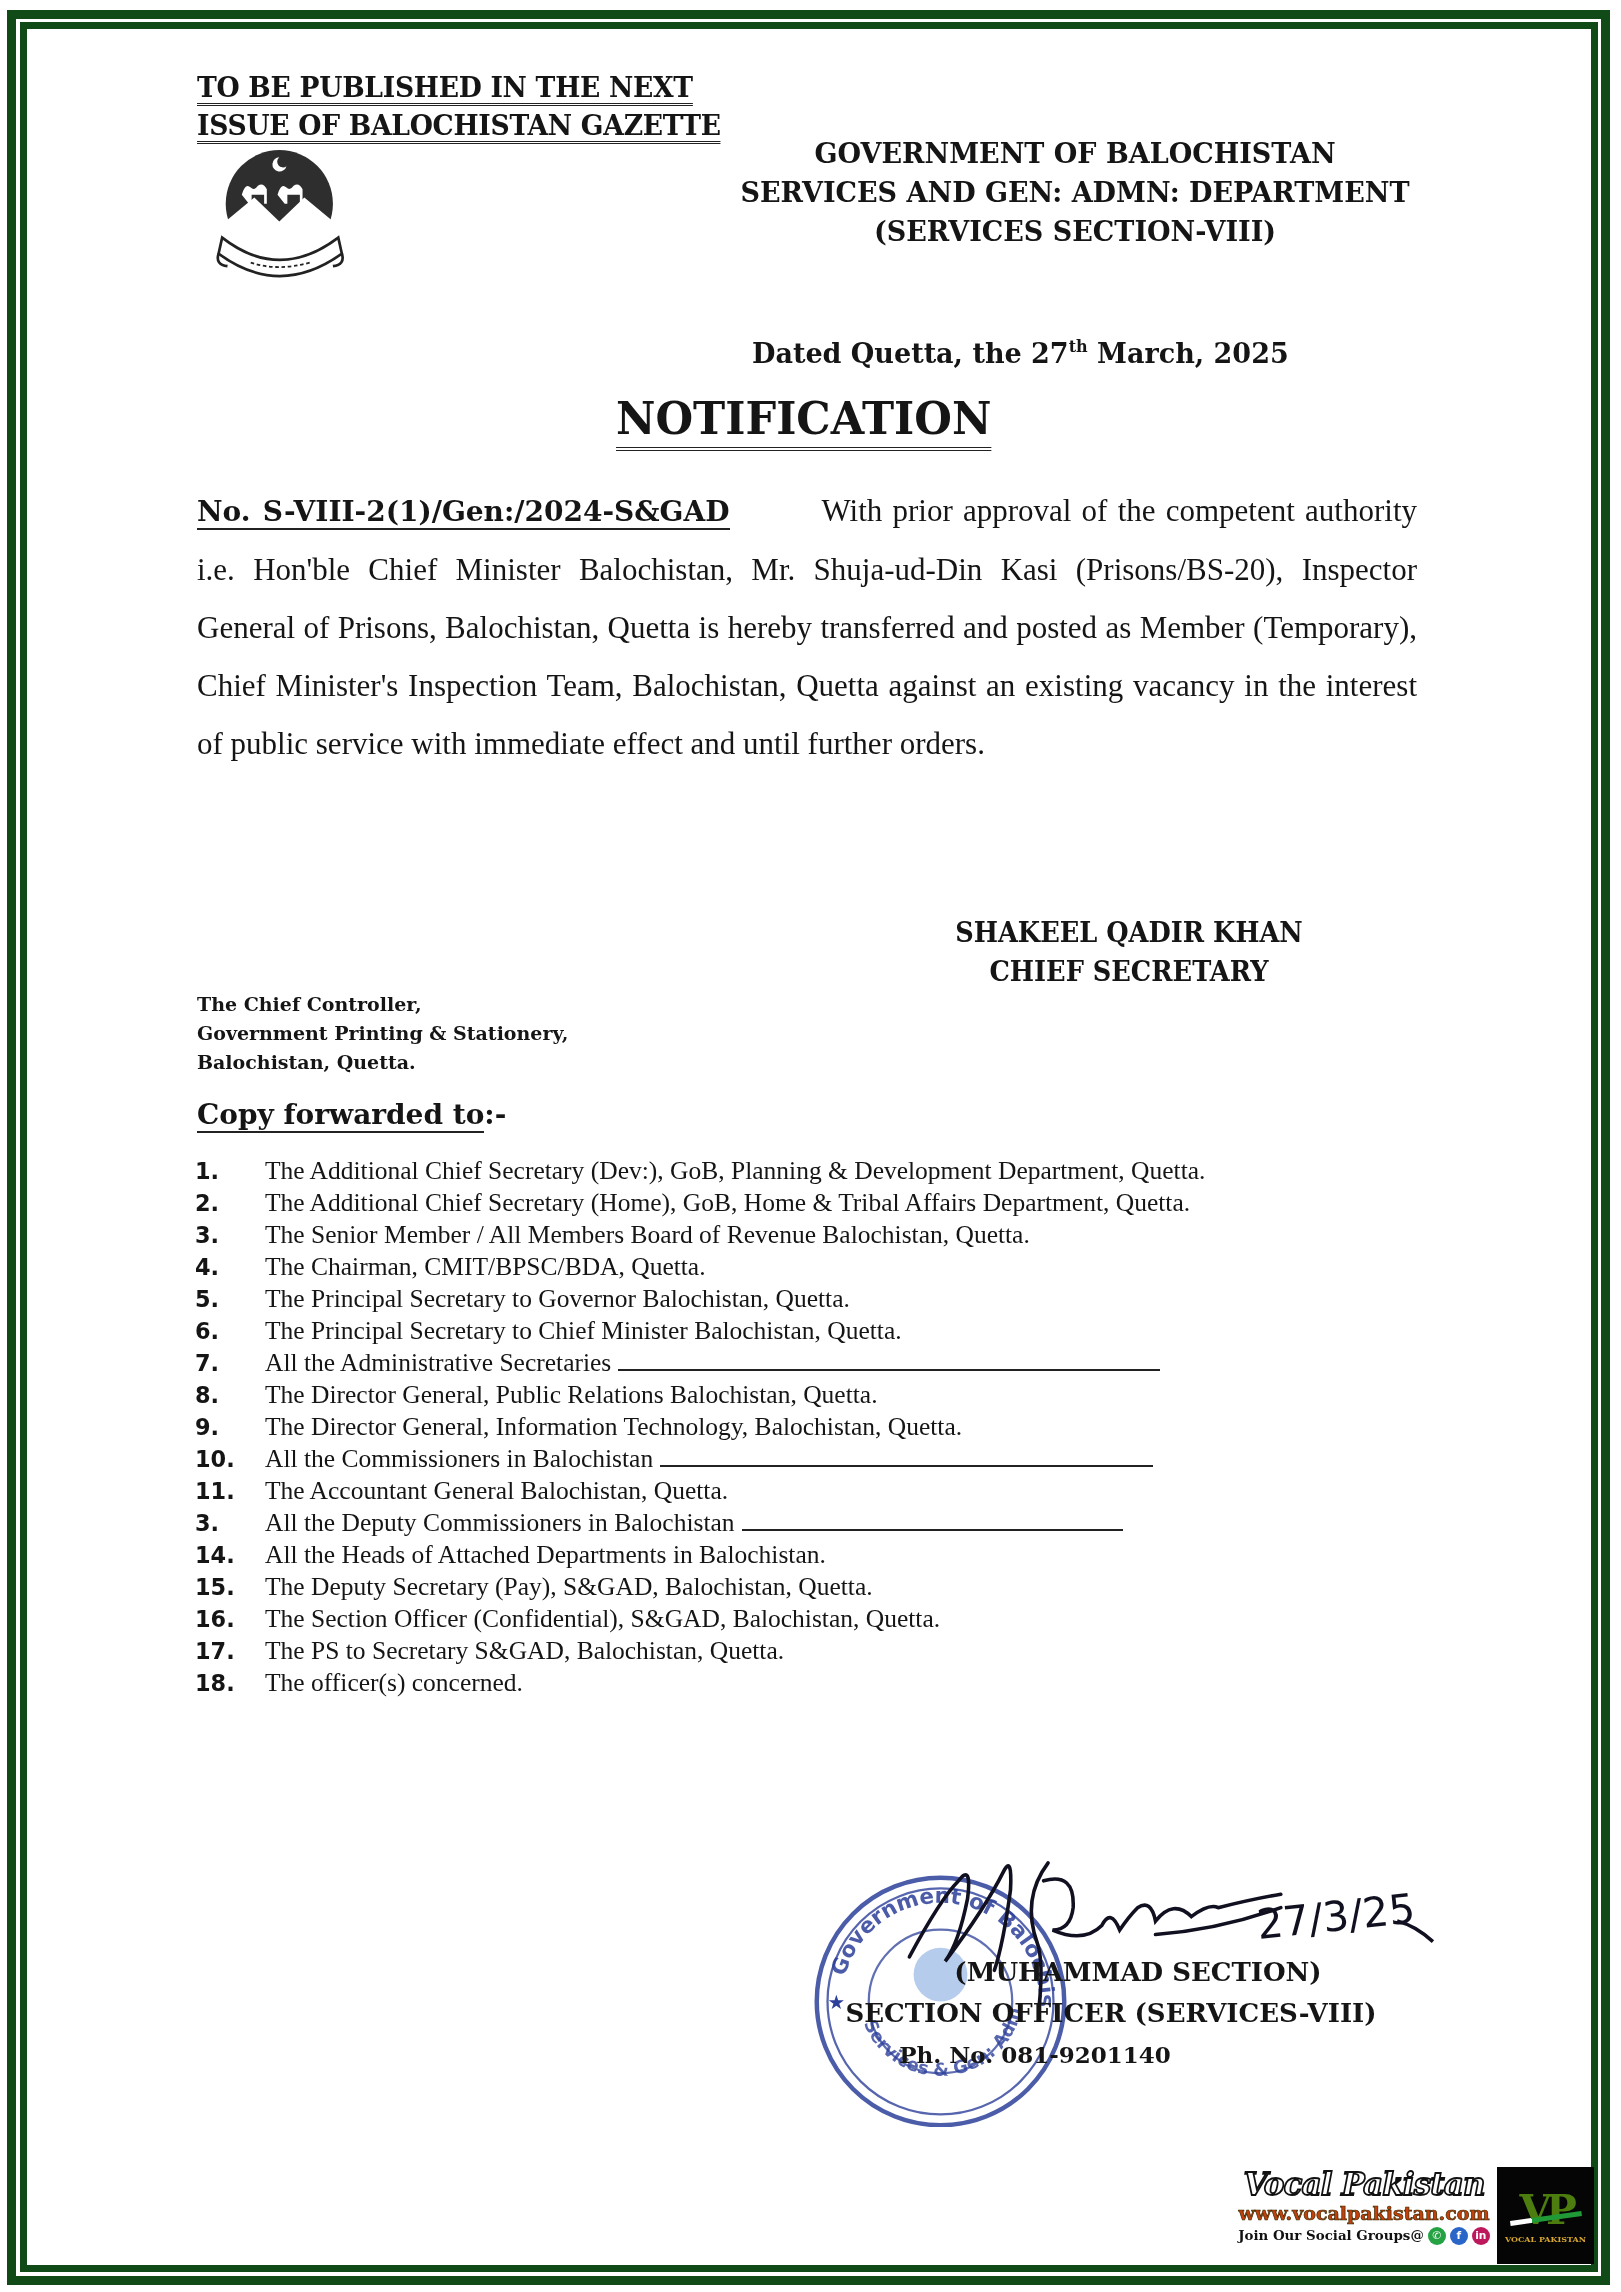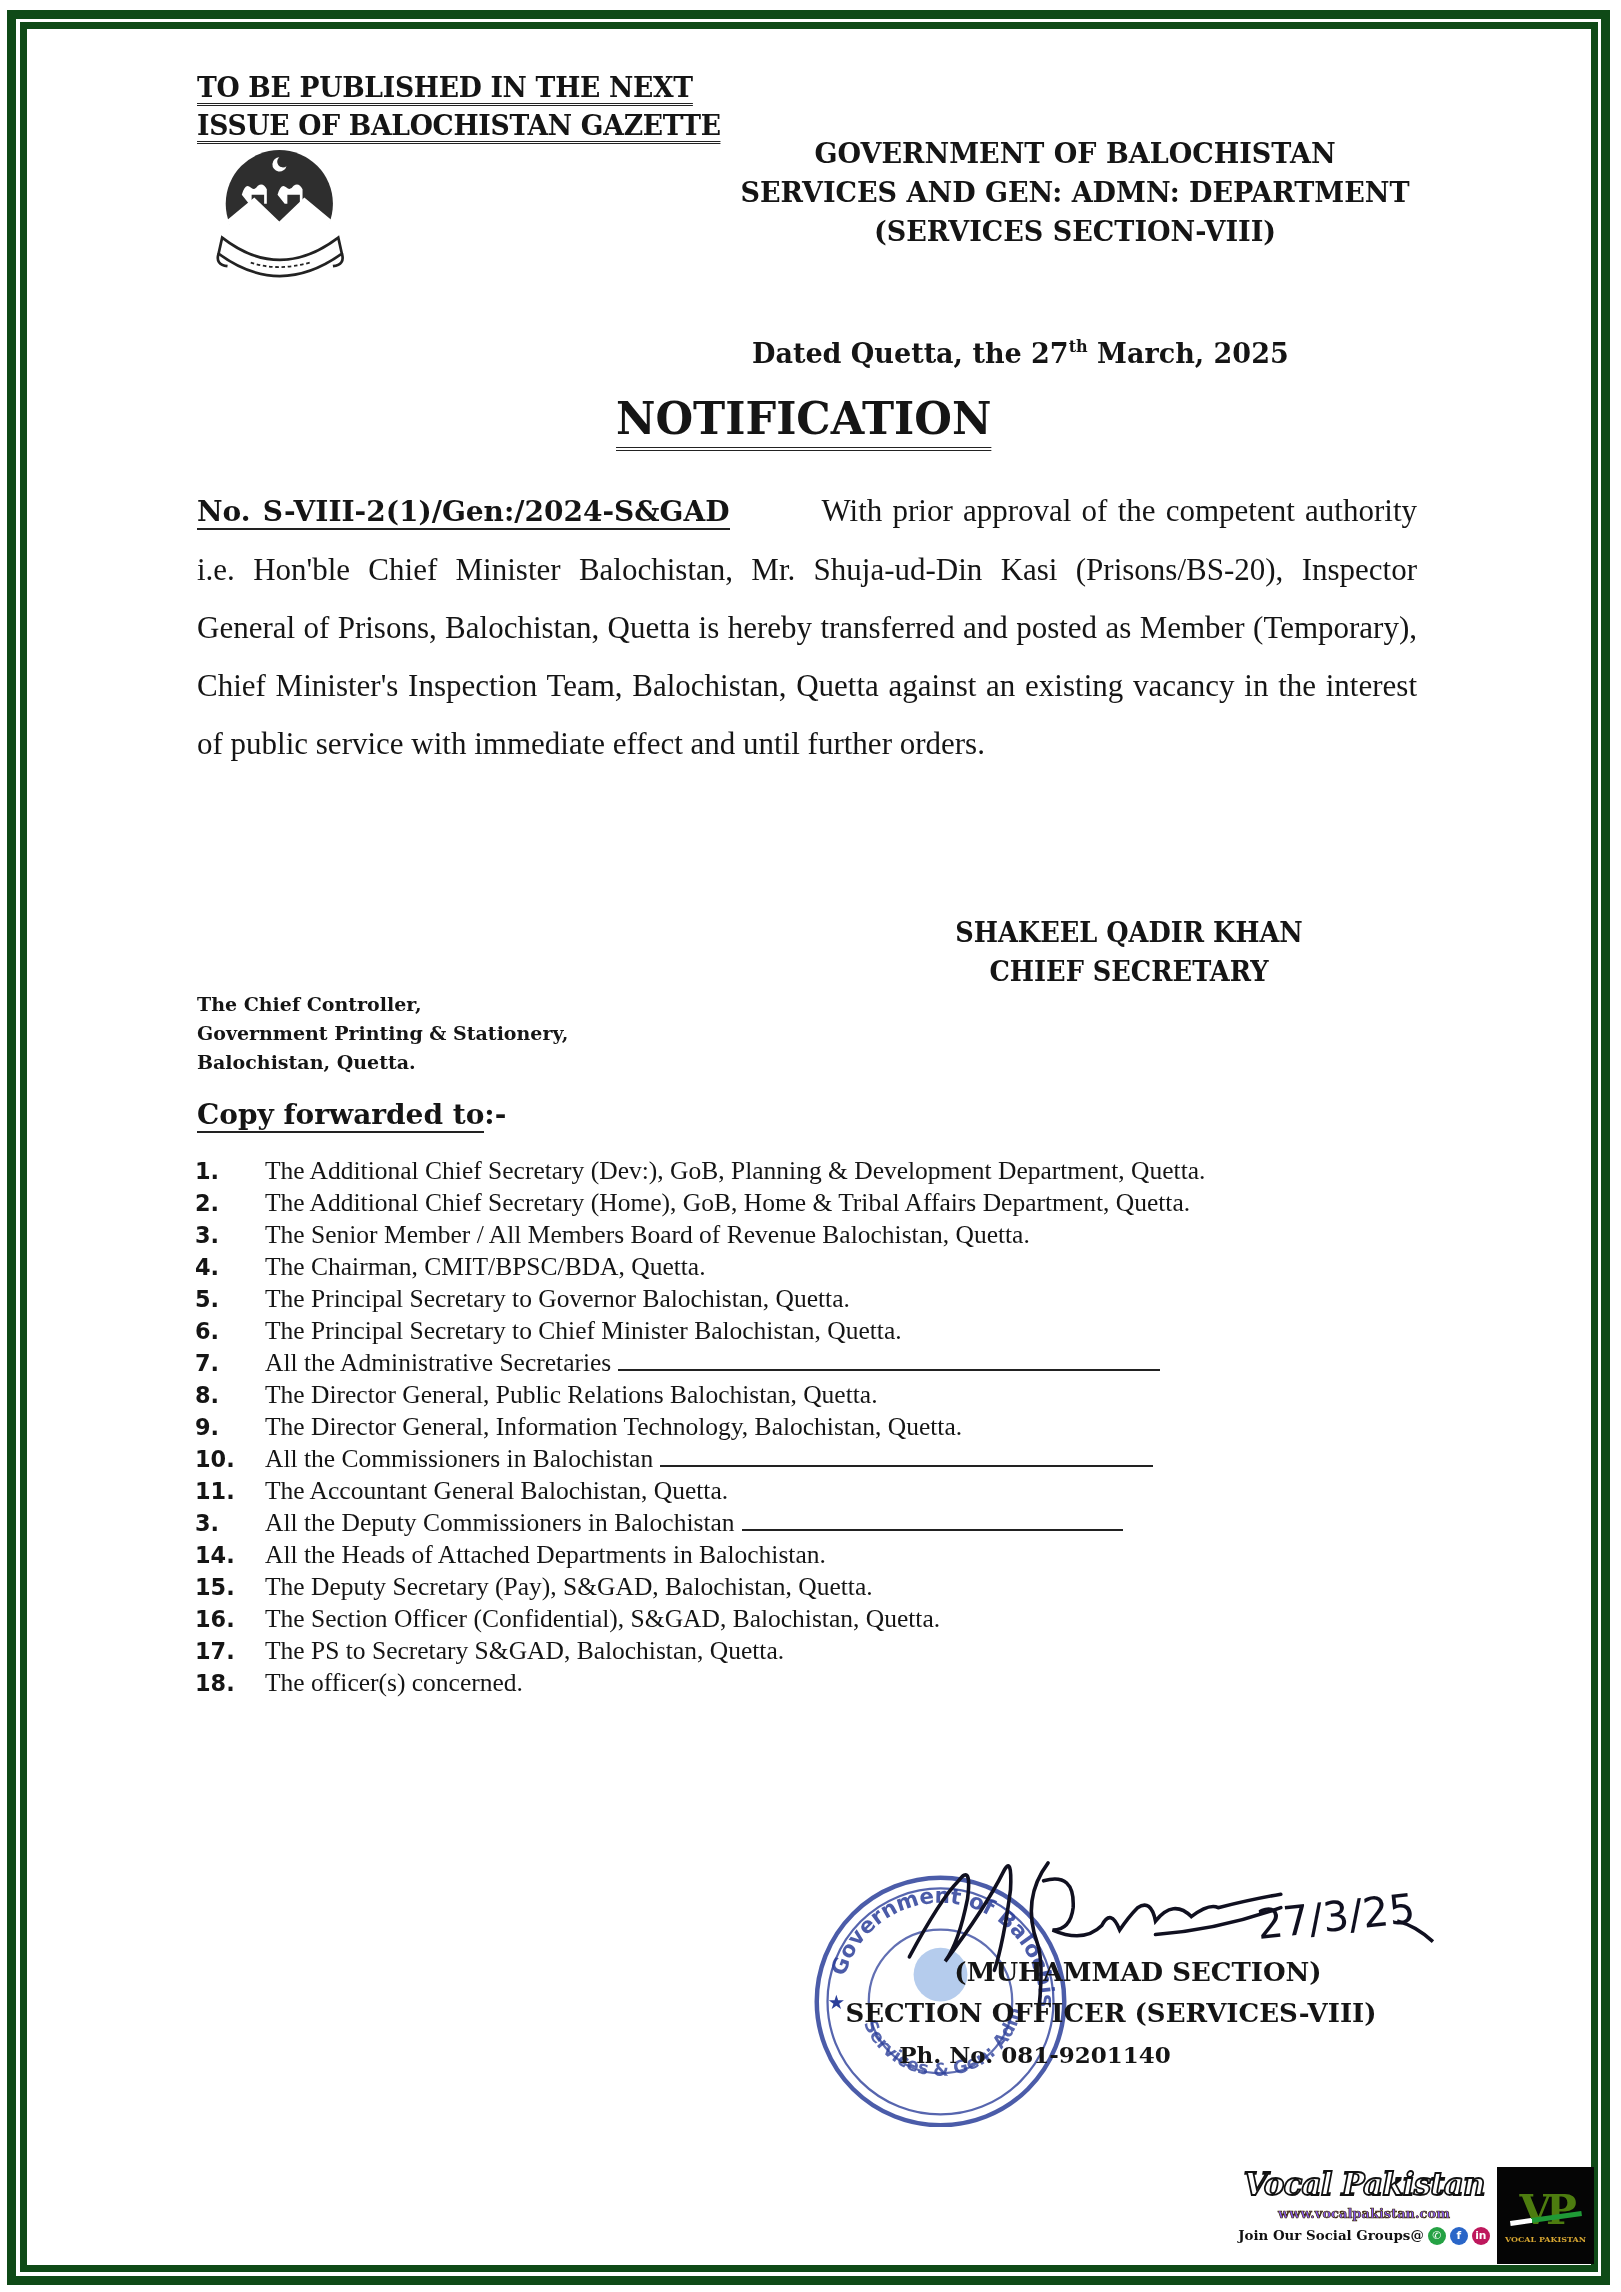--- a/index.html
+++ b/index.html
@@ -42,21 +42,21 @@
 
     .stamp { left: 806px; top: 1858px; width: 269px; height: 269px; }
     .signature { left: 860px; top: 1845px; width: 591px; height: 179px; }
 
     .so-block { left: 802px; top: 1952px; font-weight: bold; font-size: 26px; line-height: 41px; text-align: center; width: 618px; }
     .so-block .name { padding-left: 54px; }
     .so-block .ph { font-size: 23px; padding-right: 152px; }
 
     .vp-wrap { left: 1225px; top: 2166px; width: 278px; height: 107px; text-align: center; }
     .vp-title { font-family: "DejaVu Serif", serif; font-style: italic; font-weight: bold; font-size: 31px; color: #ffffff; -webkit-text-stroke: 1.8px #111; letter-spacing: -0.9px; line-height: 36px; }
-    .vp-url { font-family: "DejaVu Serif", serif; font-weight: bold; font-size: 13px; color: #8b5cf6; -webkit-text-stroke: 0.7px #3a2a00; line-height: 23px; }
+    .vp-url { font-family: "DejaVu Serif", serif; font-weight: bold; font-size: 19px; color: #c2410c; -webkit-text-stroke: 0.7px #3a2a00; line-height: 23px; }
     .vp-social { font-family: "DejaVu Serif", serif; font-size: 13.4px; font-weight: bold; color: #111; display: flex; align-items: center; justify-content: center; gap: 4px; line-height: 21.5px; }
     .soc { width: 18px; height: 18px; border-radius: 50%; display: inline-flex; align-items: center; justify-content: center; color: #fff; font-family: "DejaVu Sans", sans-serif; font-size: 10.7px; font-weight: bold; }
     .vp-logo { left: 1497px; top: 2167px; width: 97px; height: 97px; background: #050505; display: flex; flex-direction: column; align-items: center; justify-content: center; }
     .vp-logo .mono { font-family: "DejaVu Serif", serif; font-weight: bold; font-size: 41px; color: #4d7c0f; line-height: 47px; letter-spacing: -5.4px; }
     .vp-logo .cap { font-family: "DejaVu Serif", serif; font-weight: bold; font-size: 8px; color: #d6a531; }
   </style>
 </head>
 <body>
 
 <div class="frame-outer"></div>

